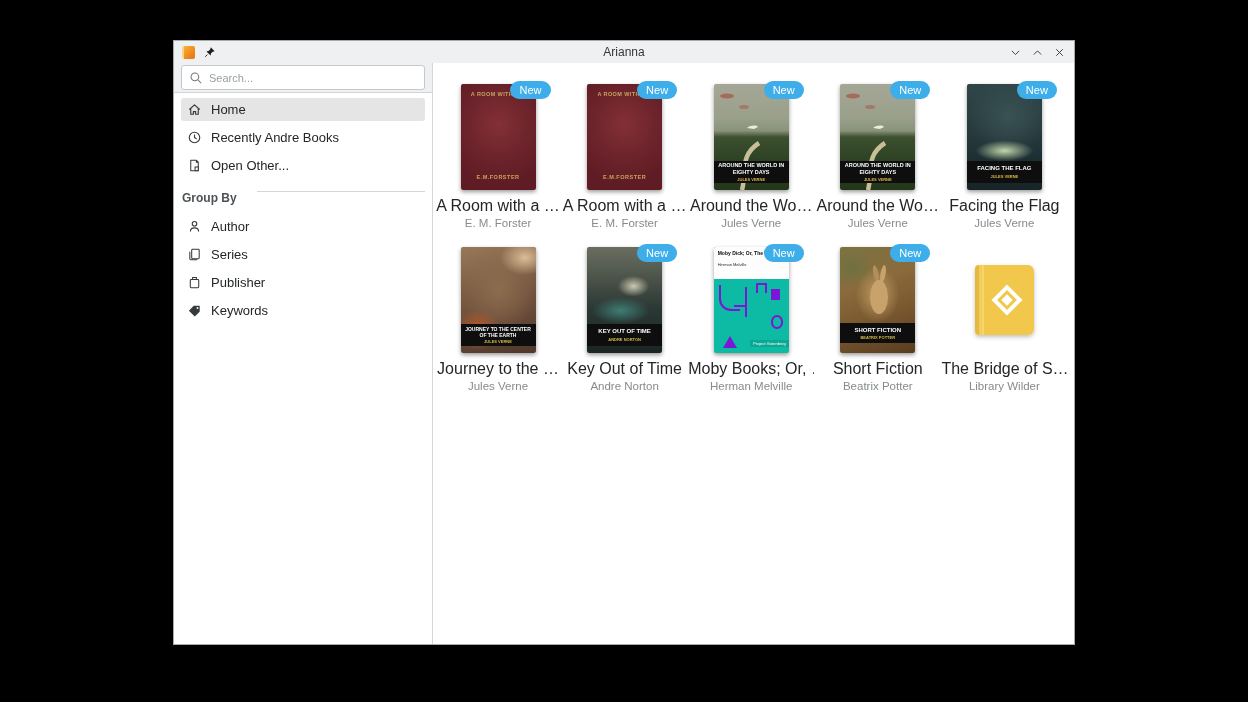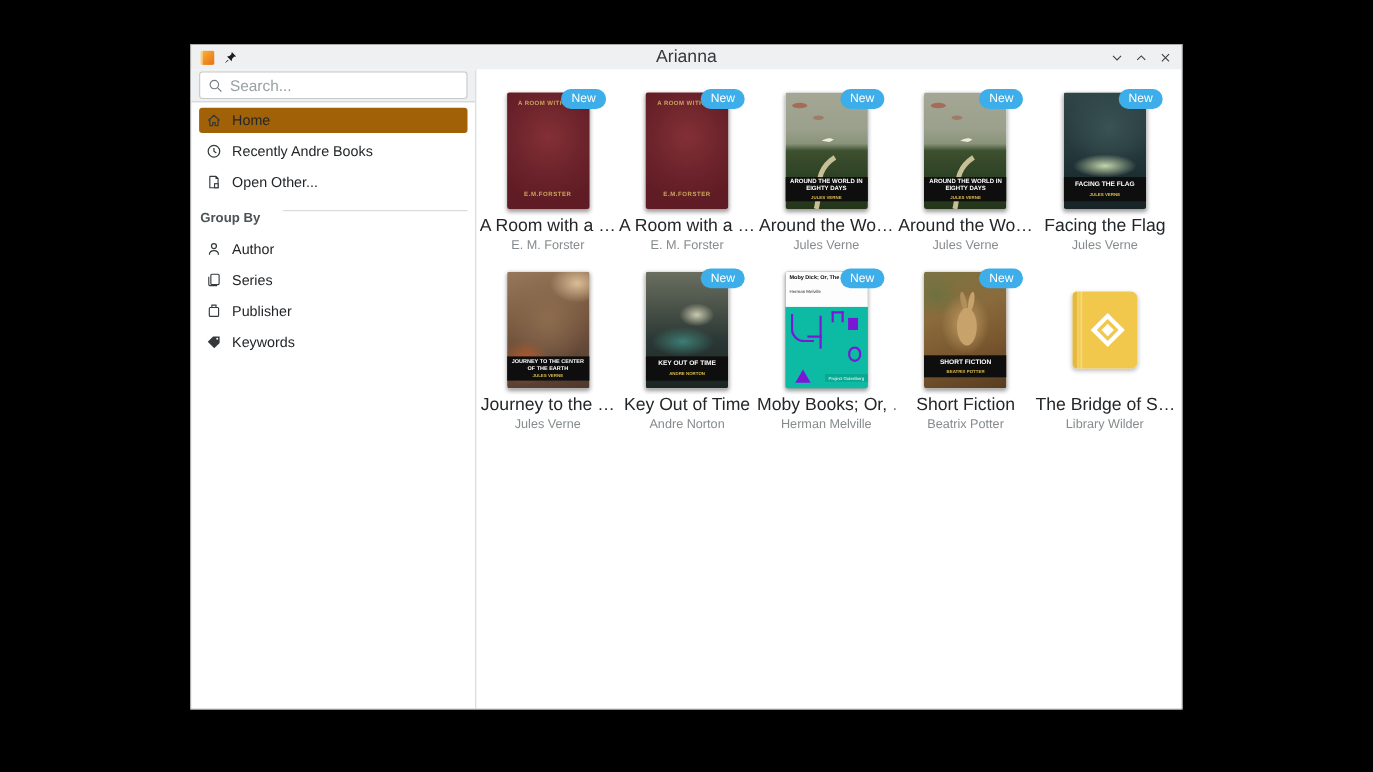--- a/index.html
+++ b/index.html
@@ -9,48 +9,48 @@
   .window { position:absolute; left:173px; top:40px; width:902px; height:605px;
             background:#fff; border:1px solid #a7a9ab; display:flex; flex-direction:column; }
 
   
   .titlebar { height:22px; background:#eff0f1; display:flex; align-items:center;
               padding:0 8px; position:relative; flex:0 0 auto; }
   .app-icon { width:13px; height:13px; border-radius:2px;
               background:linear-gradient(135deg,#f9b23a 0%,#ef8c20 55%,#e96f16 100%);
               border-left:2px solid #fbd27c; }
   .pin { margin-left:9px; display:flex; }
-  .win-title { position:absolute; left:0; right:0; text-align:center; font-size:16px;
+  .win-title { position:absolute; left:0; right:0; text-align:center; font-size:12px;
                color:#35393b; pointer-events:none; }
   .winctl { margin-left:auto; display:flex; gap:9px; align-items:center; z-index:2; }
   .winctl span { display:flex; cursor:default; }
 
   
   .main { flex:1; display:flex; min-height:0; }
   .side-col { width:258px; flex:0 0 auto; display:flex; flex-direction:column; background:#fff; }
   .content-col { flex:1; border-left:1px solid #d4d6d7; display:flex; flex-direction:column;
                  background:#fff; min-width:0; }
   .side-header { height:30px; background:#eef0f1; border-bottom:1px solid #d2d4d5;
                  padding:2px 7px; display:flex; align-items:center; }
   .searchbox { flex:1; height:25px; background:#fff; border:1px solid #c6c8ca; border-radius:3px;
                display:flex; align-items:center; gap:6px; padding:0 7px; }
-  .searchbox input { border:none; outline:none; flex:1; font-size:14px; color:#15803d;
+  .searchbox input { border:none; outline:none; flex:1; font-size:11px; color:#15803d;
                      font-family:"Liberation Sans",sans-serif; background:transparent; }
   .searchbox input::placeholder { color:#9aa0a3; }
   .content-header { height:30px; background:#eef0f1; border-bottom:1px solid #d2d4d5;
                     display:flex; align-items:center; padding:0 12px 0 17px; }
   .lib-title { font-size:15px; font-weight:500; color:#2a2e31; }
   .add-book { margin-left:auto; display:flex; align-items:center; gap:5px; font-size:13px;
               color:#232629; cursor:default; }
 
   
   .side-body { flex:1; padding:5px 7px; overflow:hidden; }
   .nav-item { display:flex; align-items:center; gap:9px; height:23px; padding:0 6px;
               border-radius:3px; font-size:13px; color:#232629; margin-bottom:5px; }
-  .nav-item.selected { background:#a16207; }
+  .nav-item.selected { background:#e5e5e5; }
   .group-hdr { display:flex; align-items:flex-start; gap:20px; margin:14px 0 10px 1px; }
   .group-hdr .lbl { font-size:12px; font-weight:bold; color:#4c5356; white-space:nowrap; }
   .group-hdr .rule { flex:1; height:1px; background:#d6d7d8; }
 
   
   .grid { padding:21px 0 0 2px; display:grid; grid-template-columns:repeat(5,126.6px);
           row-gap:18px; }
   .card { width:126px; text-align:center; }
   .cover-wrap { position:relative; width:75px; margin:0 auto; height:106px; }
   .cover { position:relative; width:75px; height:106px; border-radius:2px; overflow:hidden;

